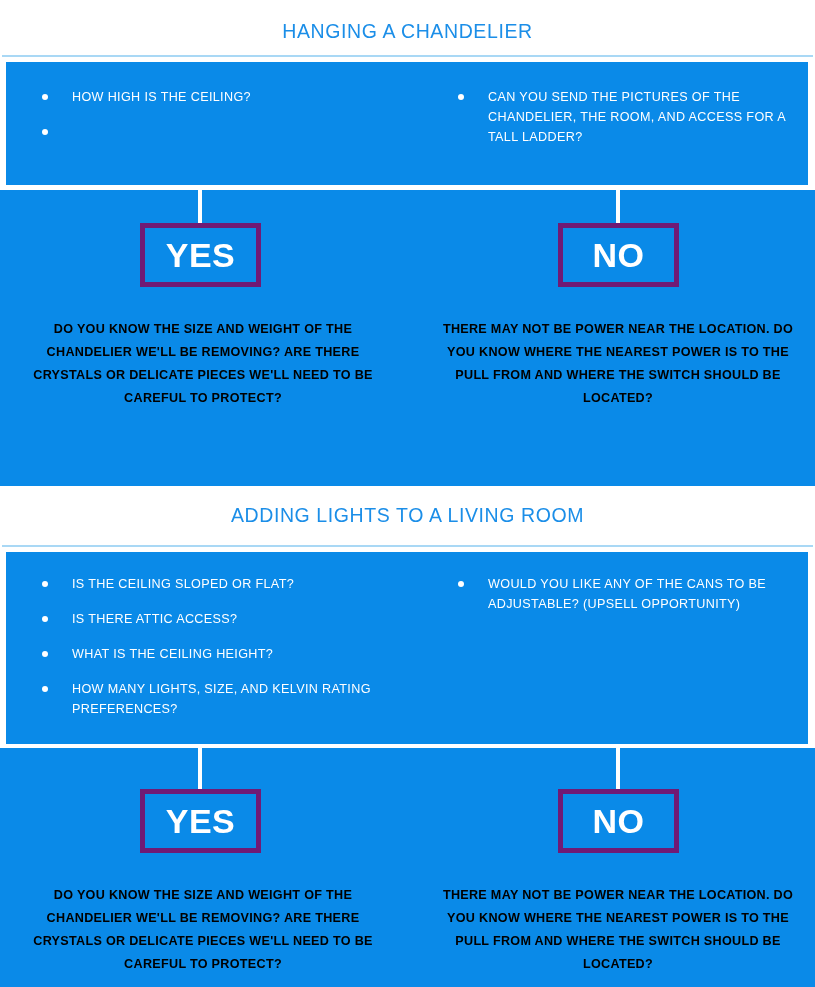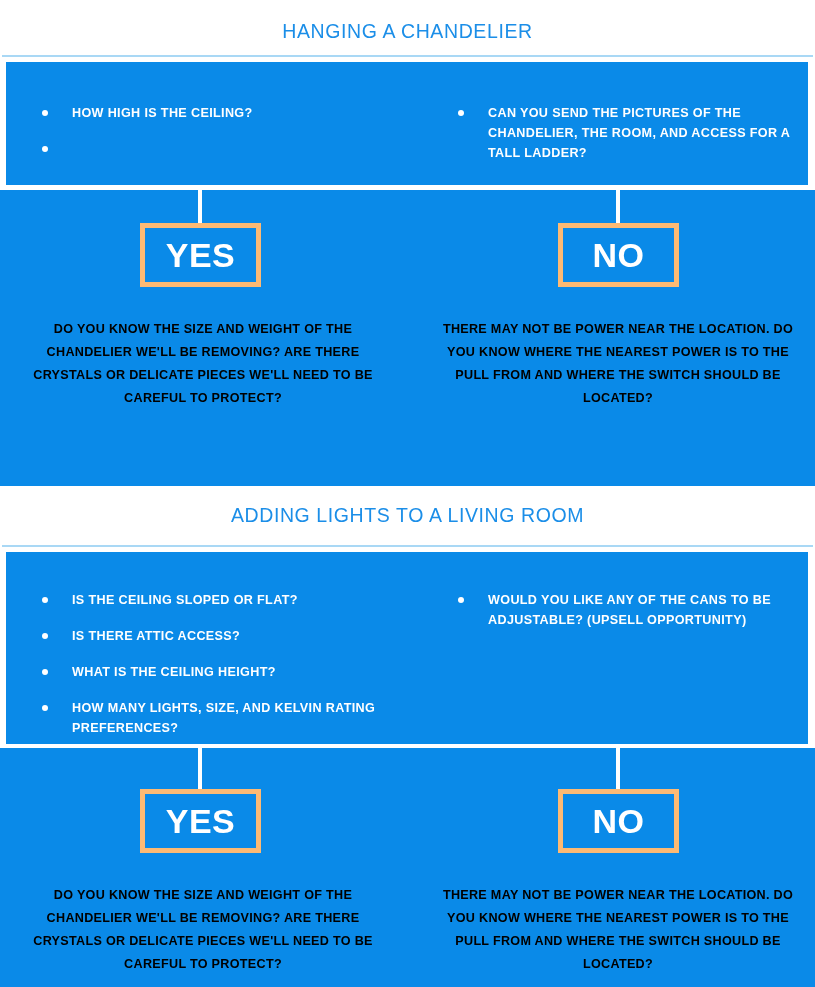--- a/index.html
+++ b/index.html
@@ -58,26 +58,25 @@
   }
   .q-col.left  { left: 24px;  width: 380px; }
   .q-col.right { left: 440px; width: 360px; }
 
   .q-item {
     position: relative;
     display: block;
     padding-left: 42px;
     margin-bottom: 15px;
     color: #ffffff;
-    font-weight: bold;
+    font-weight: normal;
     font-size: 12.6px;
     line-height: 20px;
     letter-spacing: 0.35px;
     text-transform: uppercase;
-    margin-top: 16px;
   }
   .q-item .bullet {
     position: absolute;
     left: 12px;
     top: 7px;
     width: 6px;
     height: 6px;
     border-radius: 50%;
     background: #ffffff;
   }
@@ -94,21 +93,21 @@
   .connector {
     position: absolute;
     width: 4px;
     background: #ffffff;
   }
 
   
   .answer-box {
     position: absolute;
     box-sizing: border-box;
-    border: 5px solid #fdba74;
+    border: 5px solid #701a75;
     background: #0a8ae8;
     color: #ffffff;
     font-weight: bold;
     font-size: 34px;
     letter-spacing: 0.5px;
     display: flex;
     align-items: center;
     justify-content: center;
     text-transform: uppercase;
   }

